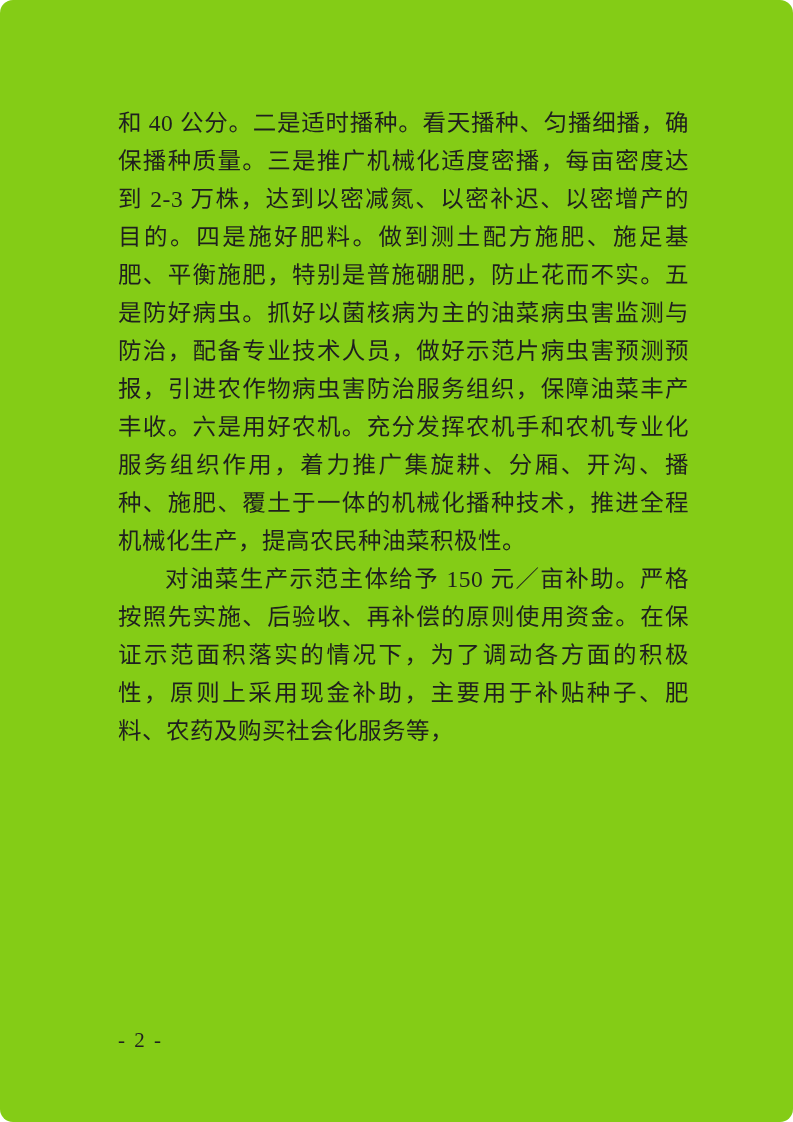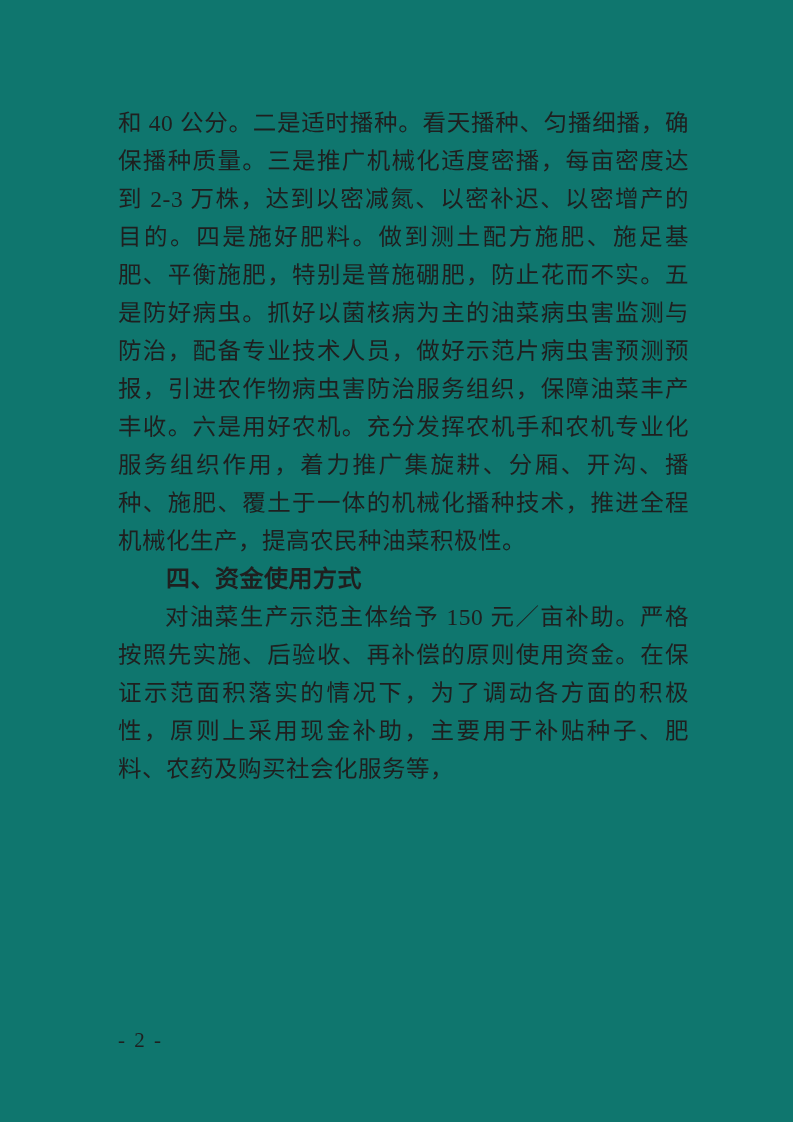--- a/index.html
+++ b/index.html
@@ -4,24 +4,25 @@
 <style>
   html, body {
     margin: 0;
     padding: 0;
     background: #ffffff;
   }
   .page {
     position: relative;
     width: 793px;
     height: 1122px;
-    background: #0f766e;
+    background: #84cc16;
     overflow: hidden;
     font-family: "Liberation Serif", "DejaVu Serif", serif;
     color: #1f1f1f;
+    border-radius: 13px;
   }
   .content {
     position: absolute;
     left: 118px;
     top: 104px;
     width: 571px;
     font-size: 23.5px;
     line-height: 38px;
     text-align: justify;
     text-justify: inter-ideograph;
@@ -58,17 +59,16 @@
     color: #1f1f1f;
     font-family: "Liberation Serif", "DejaVu Serif", serif;
   }
 </style>
 </head>
 <body>
 
 <div class="page">
   <div class="content" id="doc-content">
       <p class="body-para">和 40 公分。二是适时播种。看天播种、匀播细播，确保播种质量。三是推广机械化适度密播，每亩密度达到 2-3 万株，达到以密减氮、以密补迟、以密增产的目的。四是施好肥料。做到测土配方施肥、施足基肥、平衡施肥，特别是普施硼肥，防止花而不实。五是防好病虫。抓好以菌核病为主的油菜病虫害监测与防治，配备专业技术人员，做好示范片病虫害预测预报，引进农作物病虫害防治服务组织，保障油菜丰产丰收。六是用好农机。充分发挥农机手和农机专业化服务组织作用，着力推广集旋耕、分厢、开沟、播种、施肥、覆土于一体的机械化播种技术，推进全程机械化生产，提高农民种油菜积极性。</p>
-      <h2 class="section-heading">四、资金使用方式</h2>
       <p class="body-para indent">对油菜生产示范主体给予 150 元／亩补助。严格按照先实施、后验收、再补偿的原则使用资金。在保证示范面积落实的情况下，为了调动各方面的积极性，原则上采用现金补助，主要用于补贴种子、肥料、农药及购买社会化服务等，</p>
     </div>
   <div class="page-number">- 2 -</div>
 </div>
 
 </body></html>

